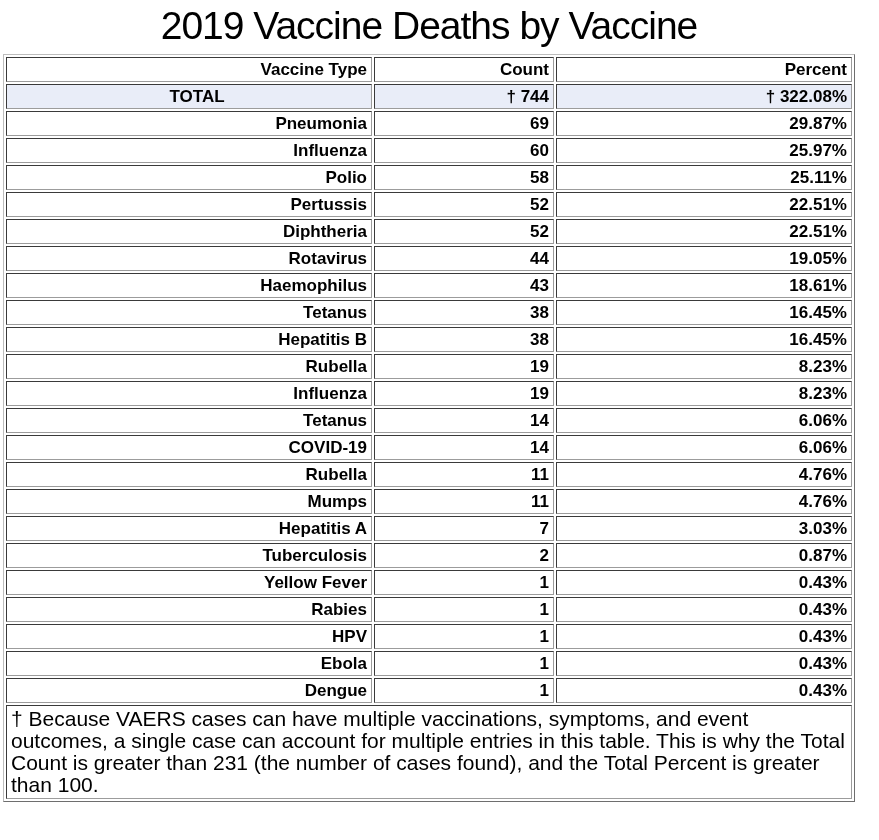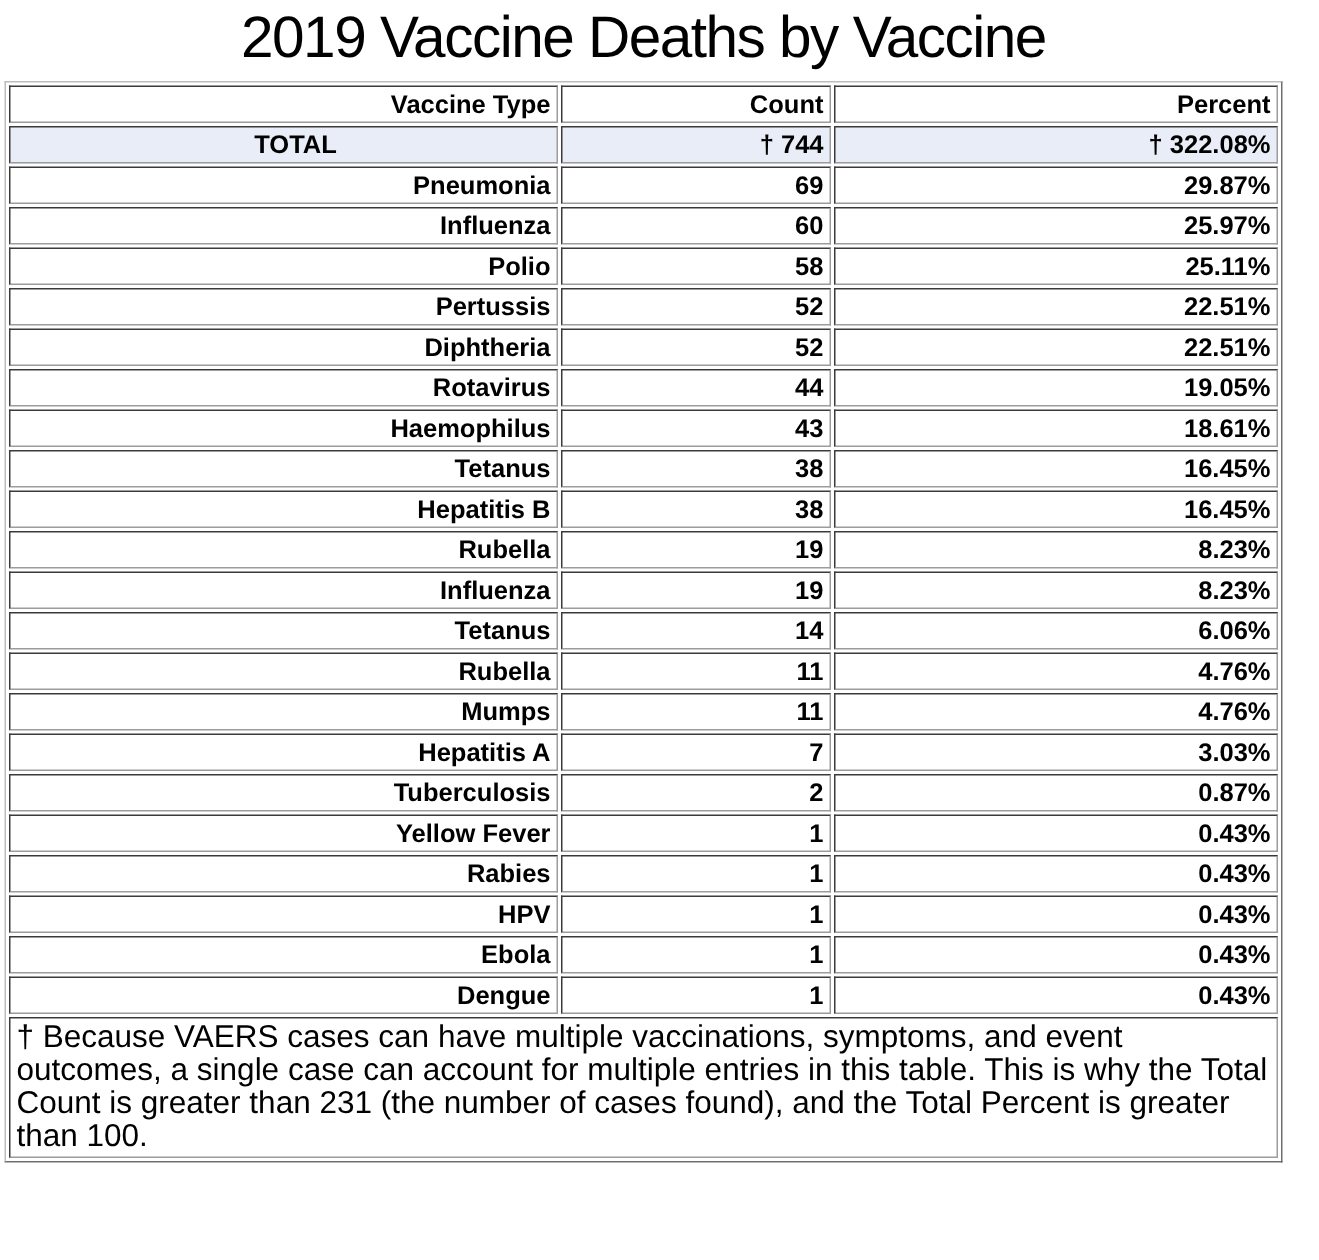--- a/index.html
+++ b/index.html
@@ -148,20 +148,25 @@
     <td class="cell-num">19</td>
     <td class="cell-num">8.23%</td>
   </tr>
 
   <tr>
     <td class="cell-name">Tetanus</td>
     <td class="cell-num">14</td>
     <td class="cell-num">6.06%</td>
   </tr>
 
+  <tr>
+    <td class="cell-name">COVID-19</td>
+    <td class="cell-num">14</td>
+    <td class="cell-num">6.06%</td>
+  </tr>
 
   <tr>
     <td class="cell-name">Rubella</td>
     <td class="cell-num">11</td>
     <td class="cell-num">4.76%</td>
   </tr>
 
   <tr>
     <td class="cell-name">Mumps</td>
     <td class="cell-num">11</td>

